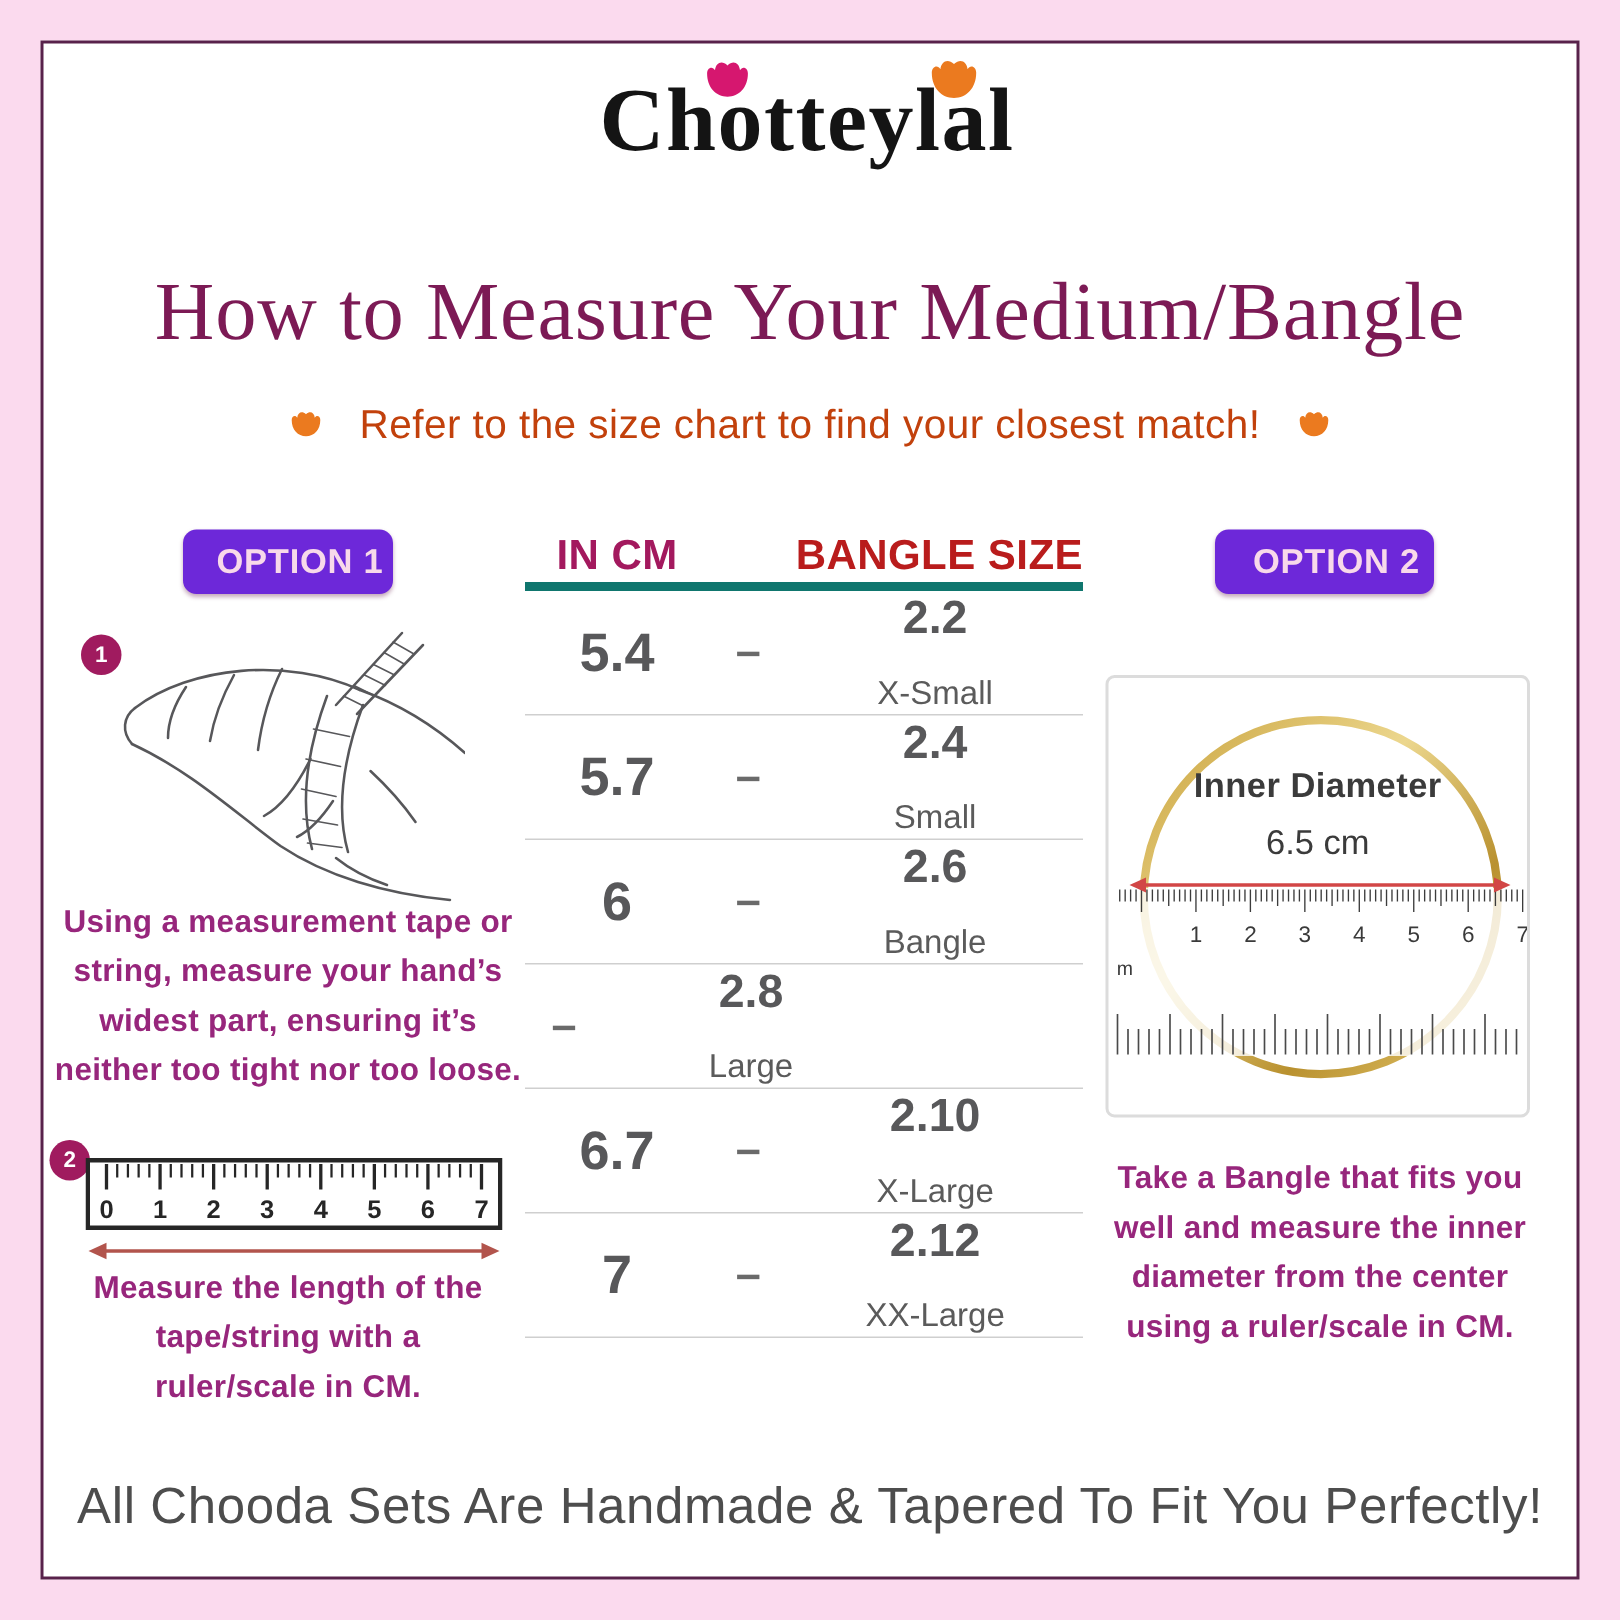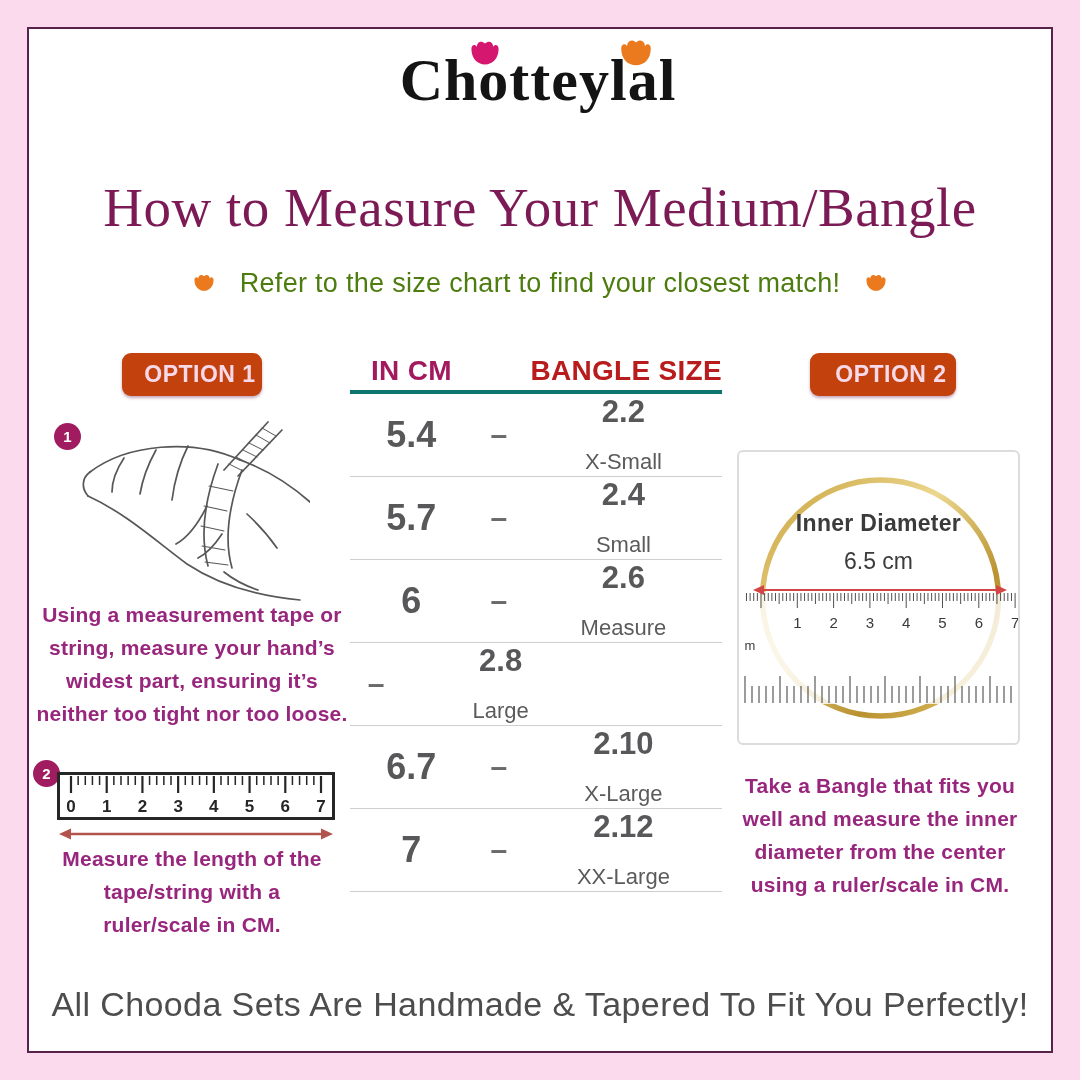--- a/index.html
+++ b/index.html
@@ -14,24 +14,24 @@
   .logo-sub { font-family: "Liberation Serif", serif; font-size: 23px; color: #141414; text-align: right; padding-right: 6px; margin-top: -4px; }
   .tulip { position: absolute; }
   .tulip svg { display: block; }
   .tulip-pink { left: 24%; top: -18px; }
   .tulip-orange { left: 78%; top: -20px; }
 
   
   .title { position: absolute; top: 176px; left: 0; right: 0; text-align: center;
            font-family: "Liberation Serif", serif; font-size: 55px; color: #7C1A55; letter-spacing: 0.5px; }
   .subtitle { position: absolute; top: 268px; left: 0; right: 0; display: flex; justify-content: center; align-items: center; gap: 23px;
-              font-size: 27px; color: #4d7c0f; letter-spacing: 0.3px; }
+              font-size: 27px; color: #c2410c; letter-spacing: 0.3px; }
 
   
-  .opt-badge { position: absolute; height: 43px; background: #c2410c; color: #F8D9EA; font-weight: bold; font-size: 23px;
+  .opt-badge { position: absolute; height: 43px; background: #6d28d9; color: #F8D9EA; font-weight: bold; font-size: 23px;
                letter-spacing: 0.5px; display: flex; align-items: center; justify-content: center; border-radius: 9px;
                box-shadow: 0 2px 3px rgba(90,10,60,.35); padding-left: 16px; }
   #opt1-badge { left: 122px; top: 353px; width: 140px; }
   #opt2-badge { left: 810px; top: 353px; width: 146px; }
 
   .step-num { position: absolute; width: 27px; height: 27px; border-radius: 50%; background: #A01B5F; color: #fff;
               font-size: 15px; font-weight: bold; display: flex; align-items: center; justify-content: center; }
   #step1-num { left: 54px; top: 423px; }
   #step2-num { left: 33px; top: 760px; }
 
@@ -41,21 +41,21 @@
                   text-align: center; white-space: pre-line; letter-spacing: 0.2px; }
   #step1-text { left: 22px; top: 599px; width: 340px; }
   #step2-text { left: 28px; top: 843px; width: 328px; }
   #opt2-text  { left: 720px; top: 770px; width: 320px; }
 
   .ruler1 { position: absolute; left: 57px; top: 772px; }
   .arrow1 { position: absolute; left: 57px; top: 826px; }
 
   
   .size-table { position: absolute; left: 350px; top: 352px; width: 372px; }
-  .t-head { display: flex; align-items: center; height: 42px; border-bottom: 4px solid #0f766e; }
+  .t-head { display: flex; align-items: center; height: 42px; border-bottom: 6px solid #0f766e; }
   .t-head .h-cm   { width: 33%; text-align: center; font-weight: bold; font-size: 28px; color: #A3195E; letter-spacing: 0.3px; }
   .t-head .h-gap  { width: 14%; }
   .t-head .h-size { width: 53%; text-align: right; font-weight: bold; font-size: 28px; color: #b91c1c; letter-spacing: 0.3px; }
   .t-row { display: flex; align-items: center; height: 83px; border-bottom: 1.5px solid #cfcfcf; }
   .c-cm   { width: 33%; text-align: center; font-size: 36px; font-weight: bold; color: #58585A; }
   .c-dash { width: 14%; text-align: center; font-size: 30px; font-weight: bold; color: #6a6a6a; }
   .c-size { width: 53%; text-align: center; }
   .c-size .sz { font-size: 31px; font-weight: bold; color: #58585A; line-height: 1.1; }
   .c-size .lb { font-size: 22px; color: #5b5b5b; margin-top: 19px; }
 
@@ -226,21 +226,21 @@
       <div class="c-size">
           <div class="sz">2.4</div>
           <div class="lb">Small</div>
         </div>
     </div>
     <div class="t-row">
       <div class="c-cm">6</div>
       <div class="c-dash">–</div>
       <div class="c-size">
           <div class="sz">2.6</div>
-          <div class="lb">Measure</div>
+          <div class="lb">Bangle</div>
         </div>
     </div>
     <div class="t-row">
       <div class="c-dash">–</div>
       <div class="c-size">
           <div class="sz">2.8</div>
           <div class="lb">Large</div>
         </div>
     </div>
     <div class="t-row">

